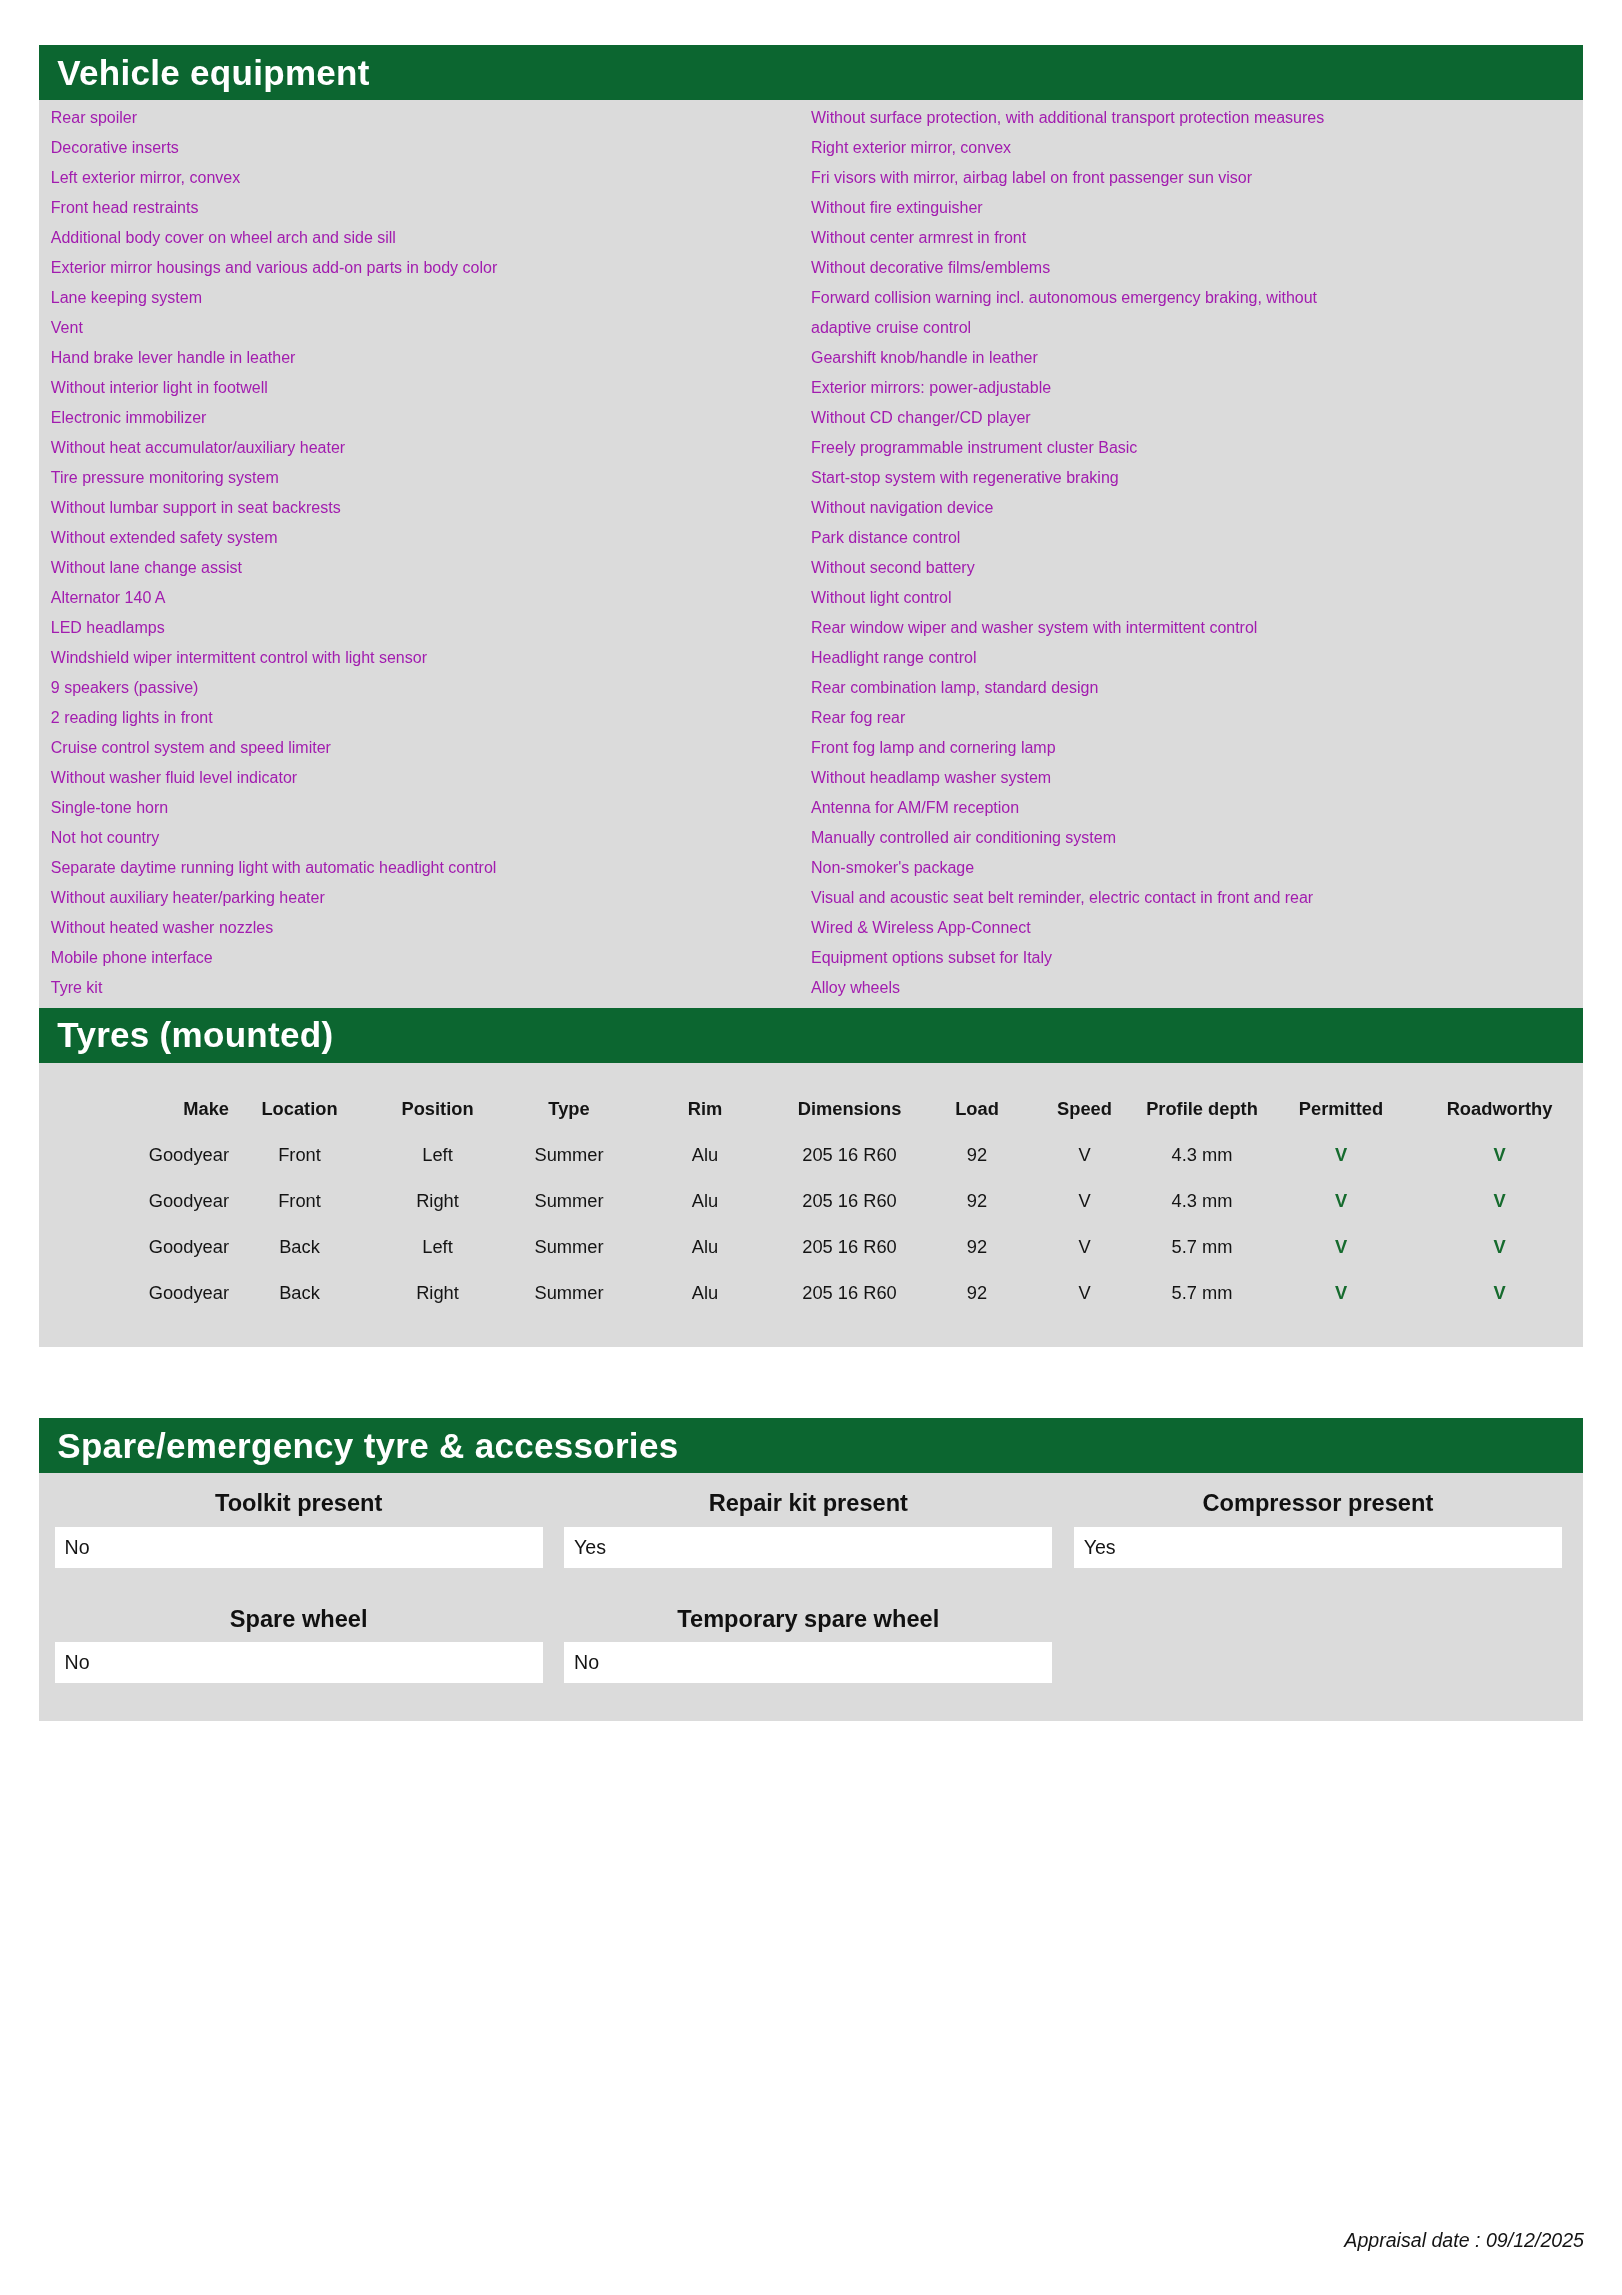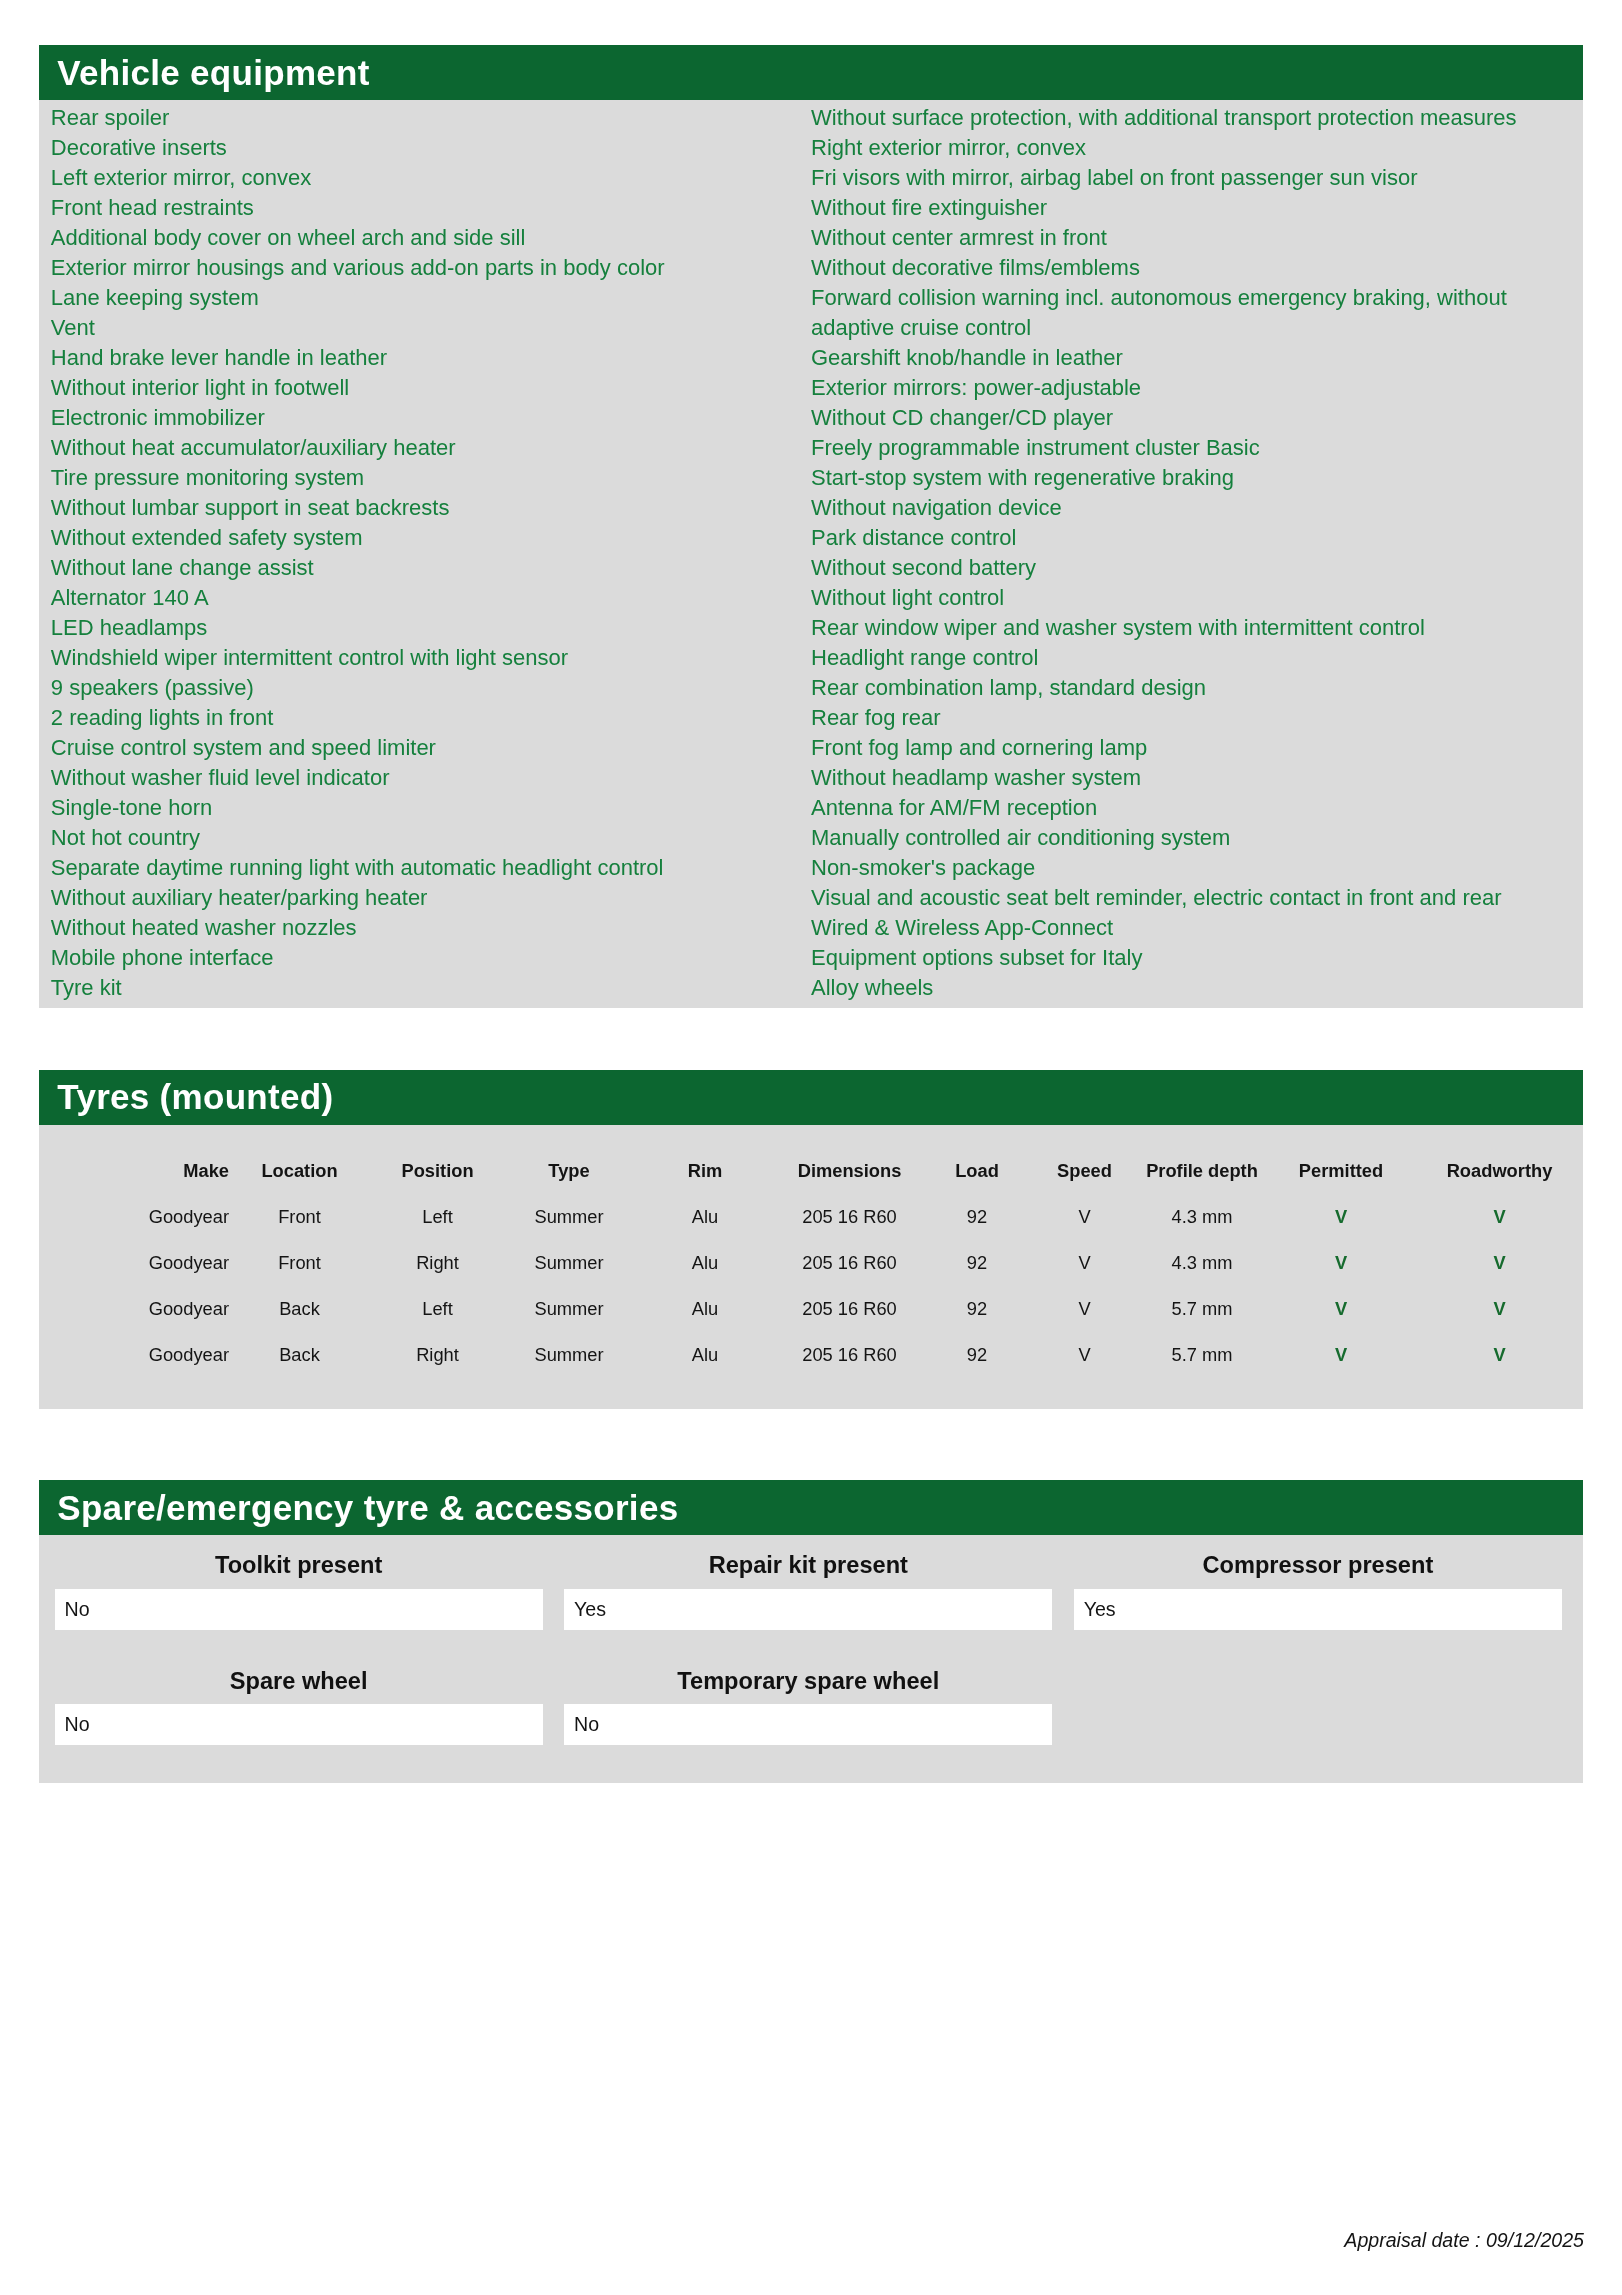--- a/index.html
+++ b/index.html
@@ -26,27 +26,27 @@
 
   
   #vehicle-equipment { margin-top:45px;border-radius:20px; }
   #vehicle-equipment .section-body {
     display:flex;
     padding:3.3px 11.8px 4.6px 11.8px;
   }
   .equip-col { width:50%; }
   .equip-col.right { padding-right:5.2px; }
   .equip-item {
-    font-size:22px; line-height:30px;
+    font-size:16px; line-height:30px;
     white-space:nowrap; overflow:visible;
-    color:#15803d;
-  }
-
-  
-  #tyres { margin-top:62px; }
+    color:#a21caf;
+  }
+
+  
+  #tyres { }
   #tyres .section-body { padding:23.6px 0 31px 0; }
   table.tyres-table { width:1544px; border-collapse:collapse; table-layout:fixed; }
   .tyres-table th, .tyres-table td {
     font-size:18.3px; text-align:center; vertical-align:middle;
     font-weight:400; color:#141414;
   }
   .tyres-table th { font-weight:700; height:46px; }
   .tyres-table td { height:46px; }
   .tyres-table th:first-child, .tyres-table td:first-child {
     text-align:right; padding-left:15.7px;

